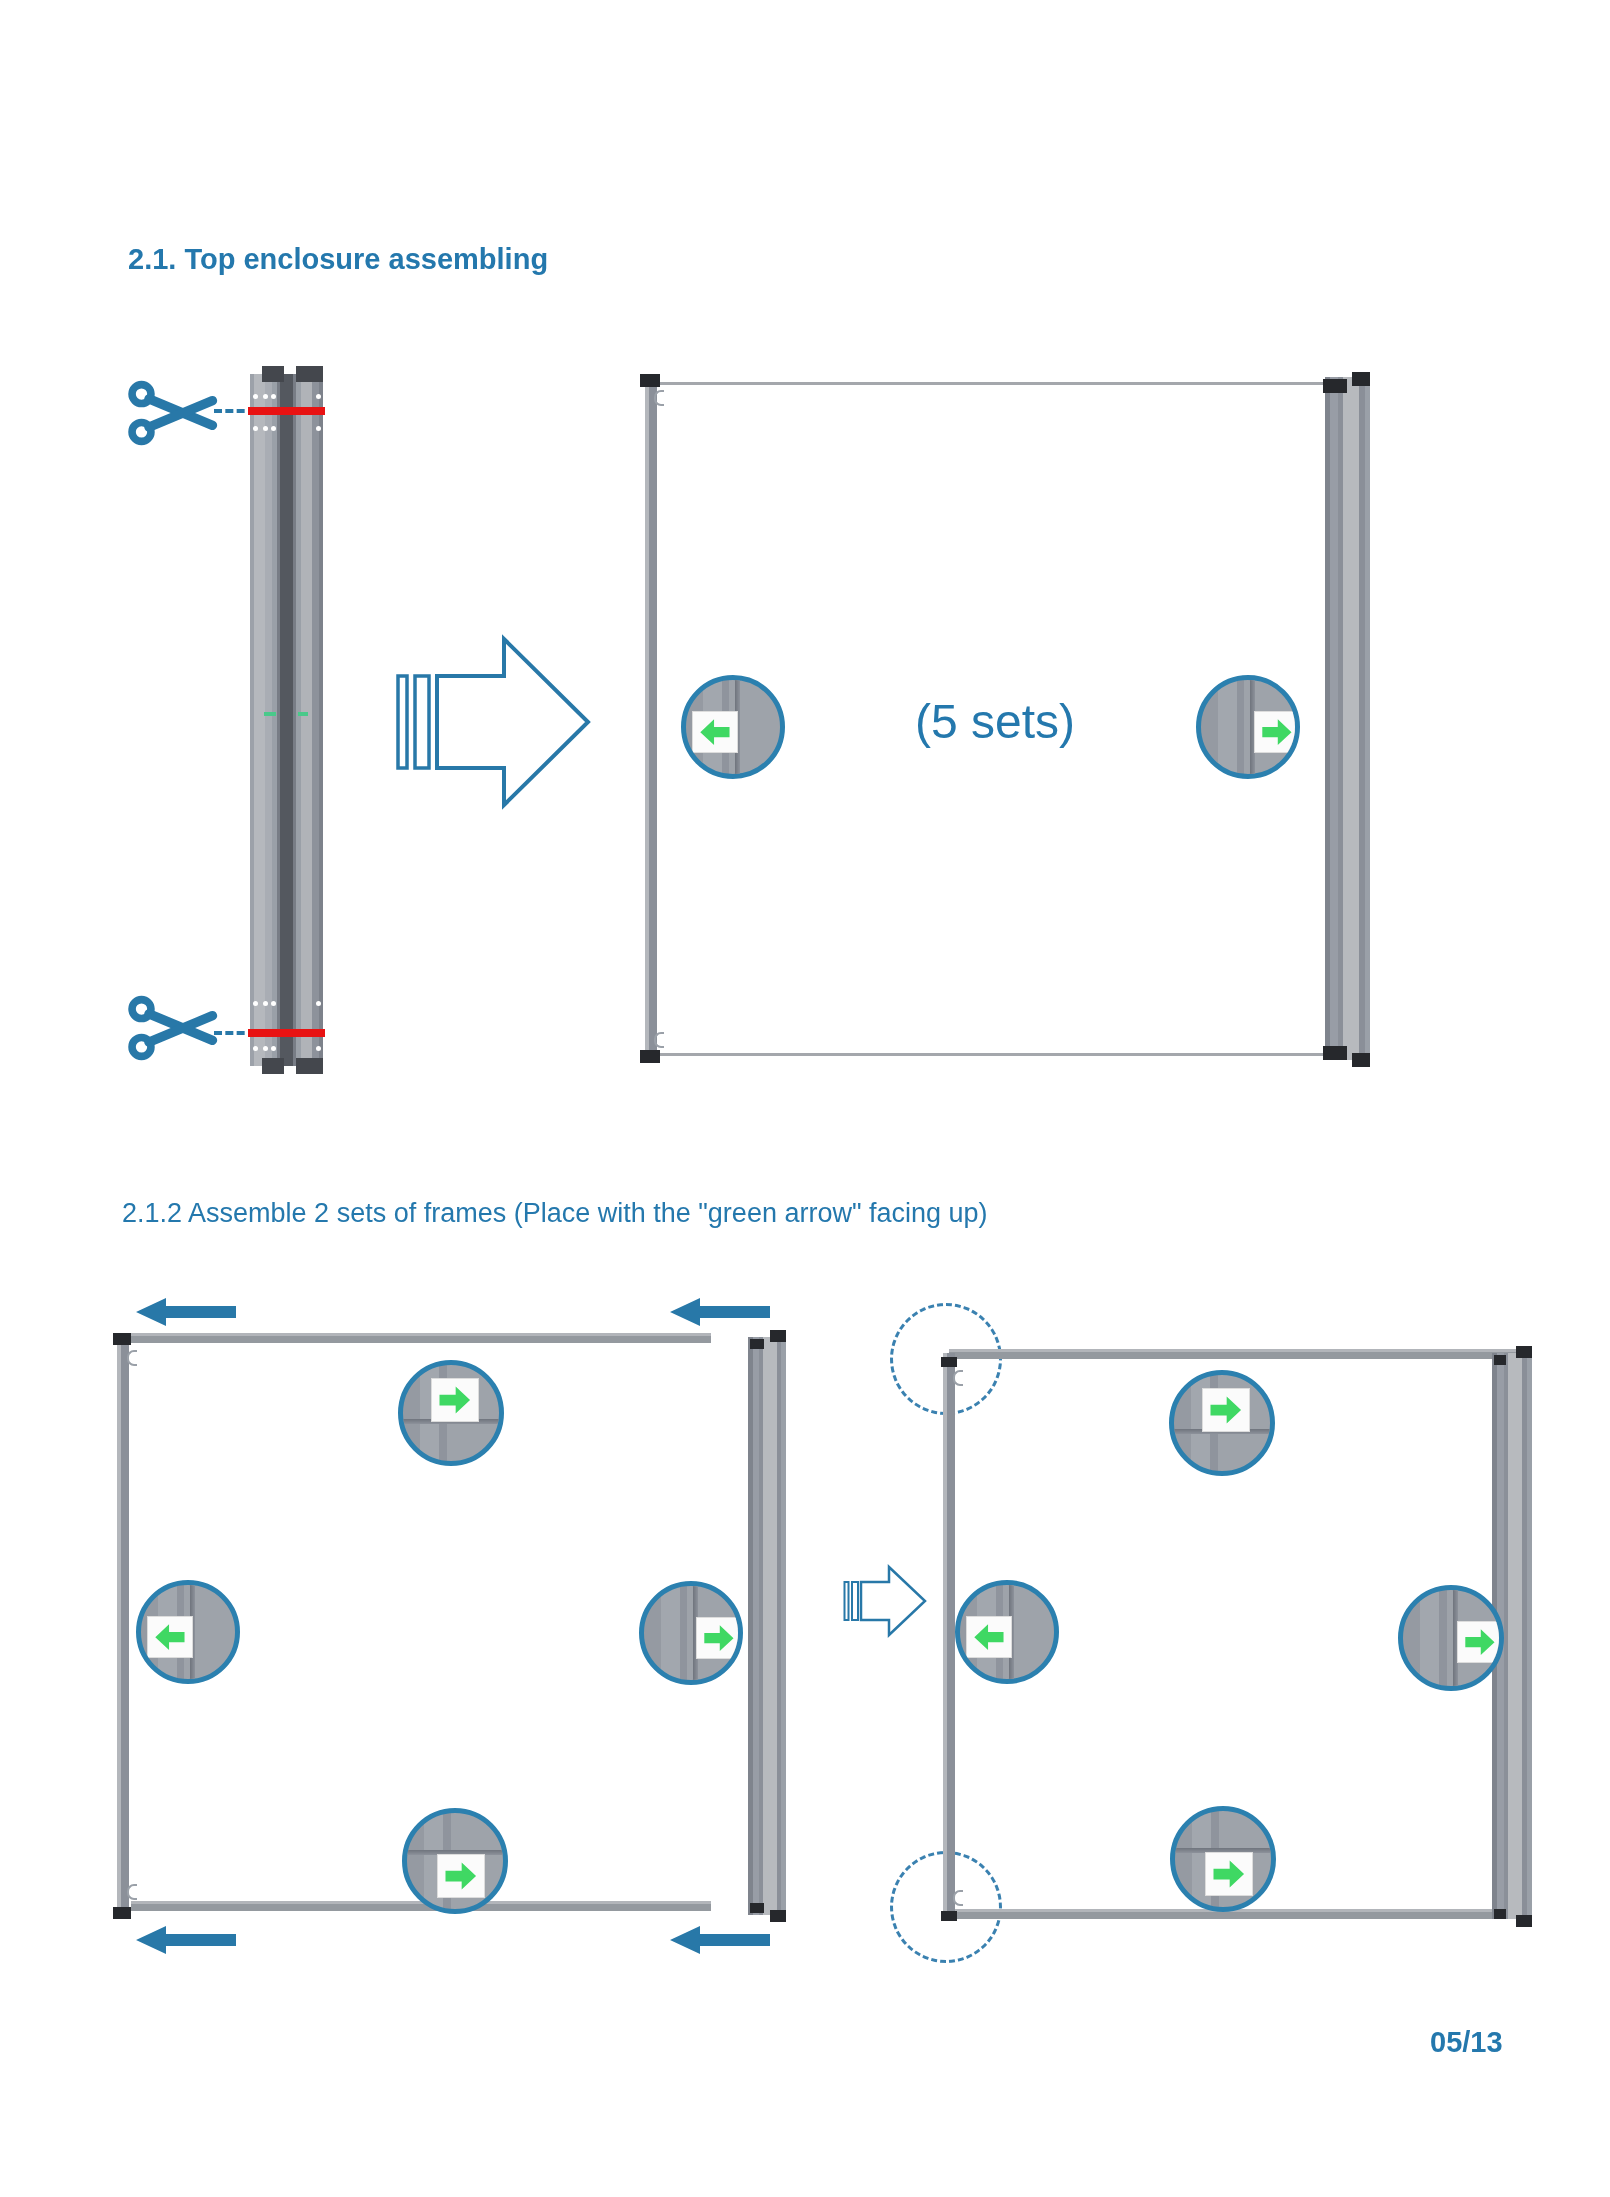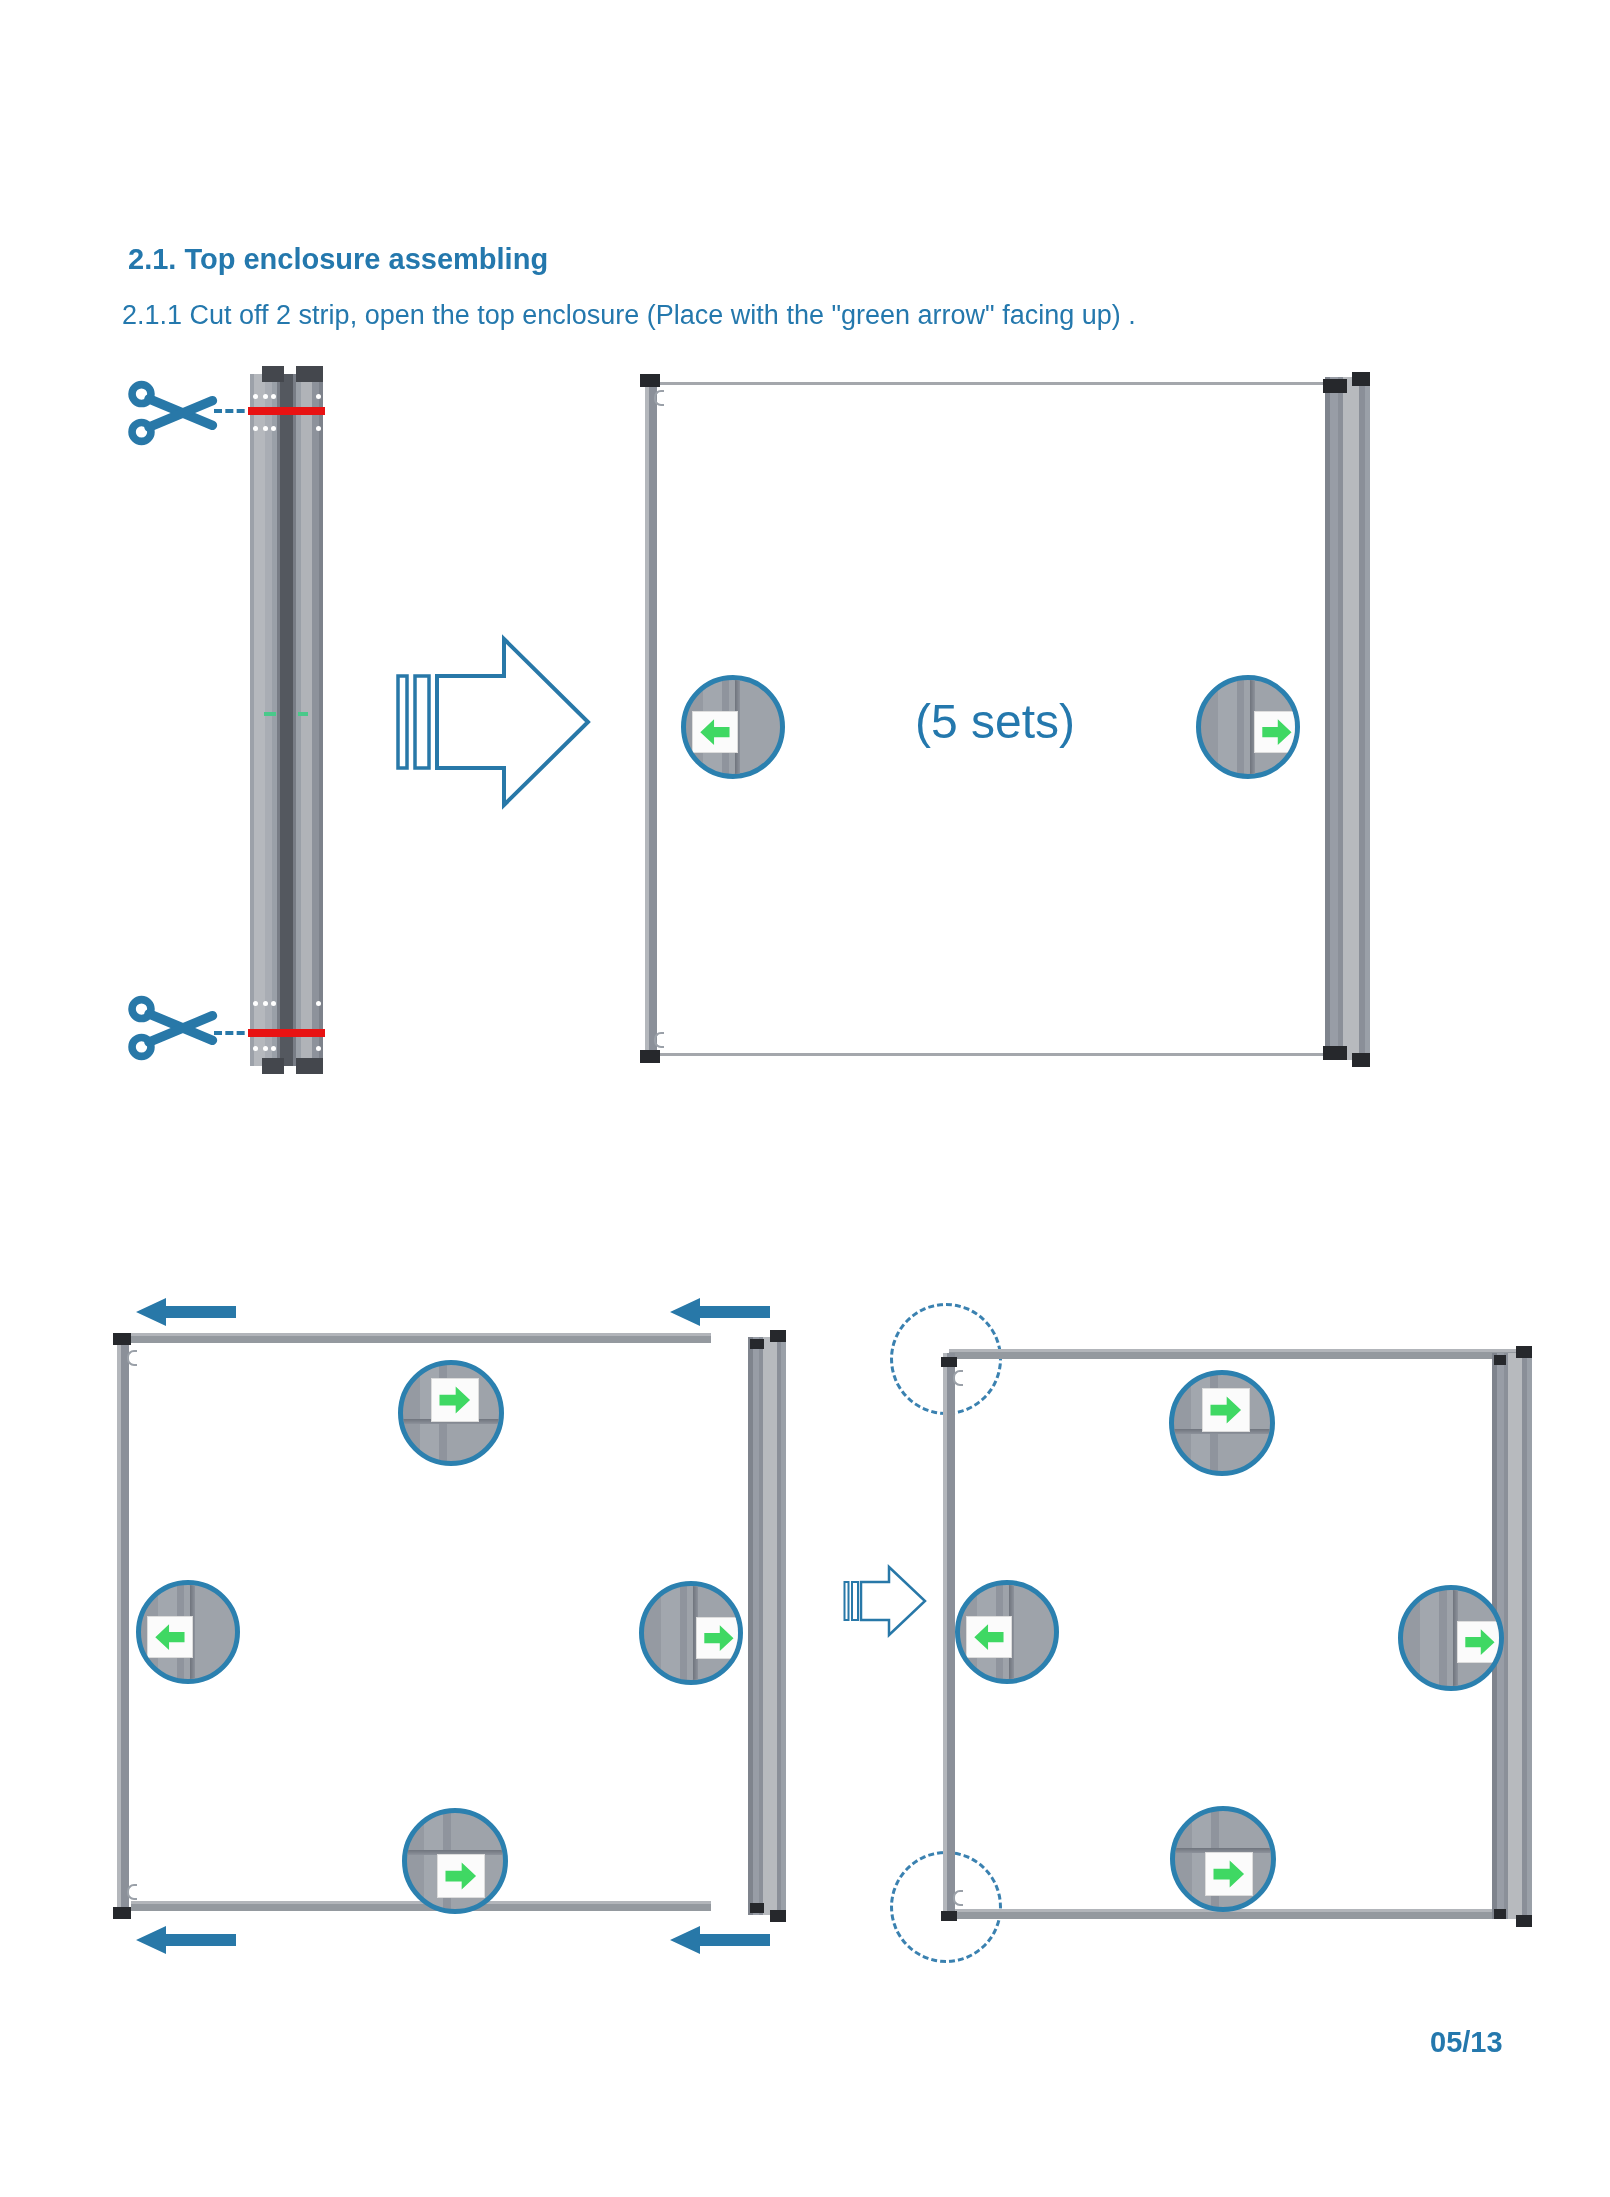--- a/index.html
+++ b/index.html
@@ -46,21 +46,20 @@
 
   .icon{position:absolute;}
   svg{display:block;}
 </style>
 </head>
 <body>
 
 <div class="page">
 
   <div class="subheading blue">2.1.  Top enclosure assembling</div>
-  <div class="step blue" style="left:122px;top:300px;">2.1.1 Cut off 2 strip, open the top enclosure (Place with the "green arrow" facing up) .</div>
 
   <div>
 
     <div class="icon" style="left:128px;top:378px;width:97px;height:70px;">
       <svg viewBox="0 0 100 74" width="97" height="70">
         <circle cx="13" cy="17" r="10" fill="none" stroke="#2878a8" stroke-width="8"></circle>
         <circle cx="13" cy="57" r="10" fill="none" stroke="#2878a8" stroke-width="8"></circle>
         <path d="M21 22 L88 50" stroke="#2878a8" stroke-width="10" stroke-linecap="round" fill="none"></path>
         <path d="M21 52 L88 24" stroke="#2878a8" stroke-width="10" stroke-linecap="round" fill="none"></path>
       </svg>
@@ -138,20 +137,21 @@
       <div class="sticker" style="left:54px;top:32px;width:44px;height:40px;">
         <svg viewBox="0 0 44 40">
             <polygon points="5,14 23,14 23,5 39,20 23,35 23,26 5,26" fill="#3fd863"></polygon>
           </svg>
       </div>
     </div>
 
     <div class="setslabel blue">(5 sets)</div>
   </div>
 
+  <div class="step blue" style="left:122px;top:1198px;">2.1.2  Assemble 2 sets of frames (Place with the "green arrow" facing up)</div>
 
   <div>
 
     <div class="icon" style="left:136px;top:1297px;width:100px;height:30px;">
       <svg viewBox="0 0 100 30" width="100" height="30">
           <polygon points="0,15 30,1 30,9 100,9 100,21 30,21 30,29" fill="#2878a8"></polygon>
         </svg>
     </div>
     <div class="icon" style="left:665px;top:1297px;width:110px;height:30px;">
       <svg viewBox="0 0 100 30" width="110" height="30">

